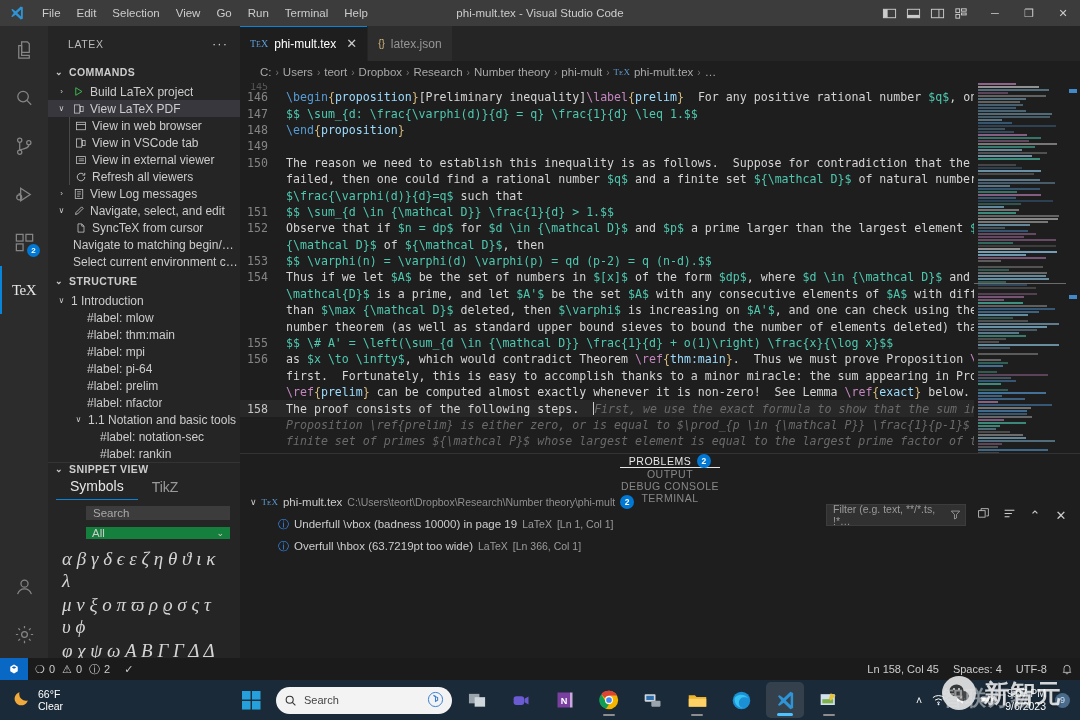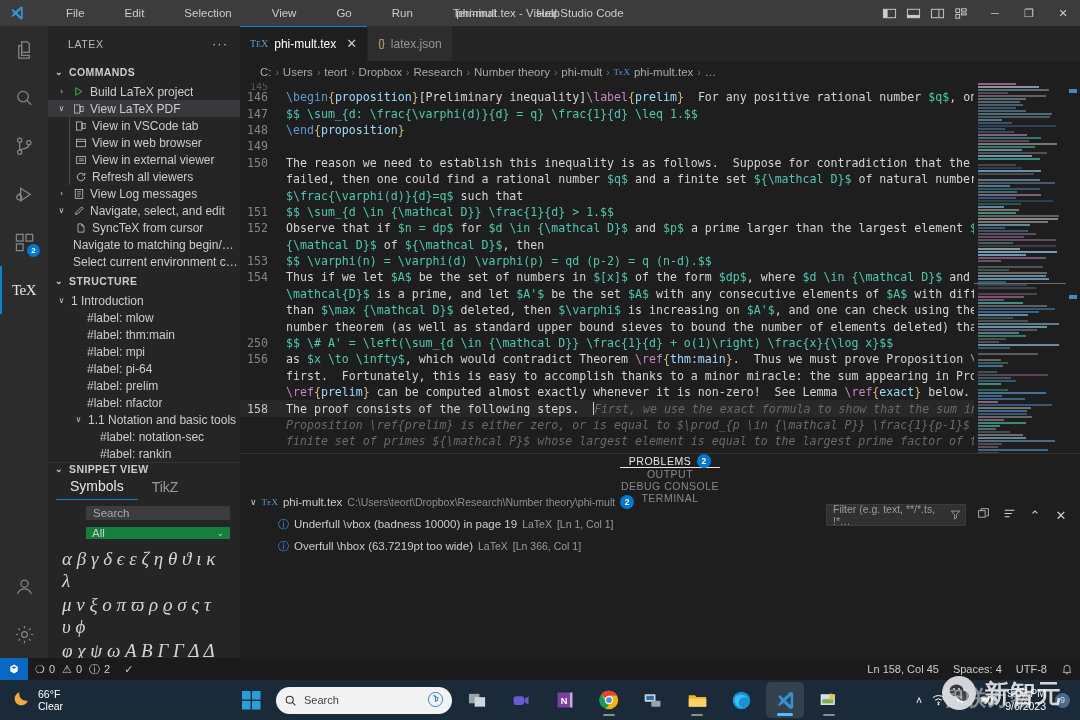--- a/index.html
+++ b/index.html
@@ -12,21 +12,21 @@
   .app { position: relative; width: 1080px; height: 720px; display: flex; flex-direction: column; }
 
   
   .titlebar {
     height: 26px; background: #3c3c3c; display: flex; align-items: center;
     flex: 0 0 26px; color: #cccccc; font-size: 11.5px; position: relative;
   }
   .vslogo { width: 34px; display:flex; align-items:center; justify-content:center; }
   .vslogo svg { width: 16px; height: 16px; }
   .menu { display: flex; align-items: center; gap: 0px; }
-  .menu-item { padding: 3px 8px; font-size: 11.5px; color: #cccccc; cursor: default; margin-left: 24px; }
+  .menu-item { padding: 3px 8px; font-size: 11.5px; color: #cccccc; cursor: default; }
   .title-center {
     position: absolute; left: 0; right: 0; text-align: center;
     font-size: 11.5px; color: #cccccc; pointer-events: none;
   }
   .win-right { margin-left: auto; display: flex; align-items: center; height: 26px; z-index:2;}
   .layout-icons { display:flex; gap:2px; padding-right: 6px;}
   .lay-btn { width: 22px; height: 22px; display:flex; align-items:center; justify-content:center;}
   .wbtn { width: 34px; height: 26px; display: flex; align-items: center; justify-content: center; color: #cccccc; font-size: 11px;}
 
   
@@ -326,34 +326,34 @@
                 <rect x="2" y="2.5" width="7" height="11"></rect>
                 <rect x="10" y="4.5" width="3.5" height="7"></rect>
               </svg>
           </span>
           <span class="lbl">View LaTeX PDF</span>
         </div>
         <div class="guide">
         <div class="trow ind2">
           <span class="ico">
             <svg width="12" height="12" viewBox="0 0 16 16" fill="none" stroke="#ccc" stroke-width="1">
+                  <rect x="2" y="3" width="12" height="10"></rect>
+                  <line x1="2" y1="6" x2="14" y2="6"></line>
+                </svg>
+          </span>
+          <span class="lbl">View in web browser</span>
+        </div>
+        <div class="trow ind2">
+          <span class="ico">
+            <svg width="12" height="12" viewBox="0 0 16 16" fill="none" stroke="#ccc" stroke-width="1">
                   <rect x="2" y="2.5" width="7" height="11"></rect>
                   <rect x="10" y="4.5" width="3.5" height="7"></rect>
                 </svg>
           </span>
           <span class="lbl">View in VSCode tab</span>
-        </div>
-        <div class="trow ind2">
-          <span class="ico">
-            <svg width="12" height="12" viewBox="0 0 16 16" fill="none" stroke="#ccc" stroke-width="1">
-                  <rect x="2" y="3" width="12" height="10"></rect>
-                  <line x1="2" y1="6" x2="14" y2="6"></line>
-                </svg>
-          </span>
-          <span class="lbl">View in web browser</span>
         </div>
         <div class="trow ind2">
           <span class="ico">
             <svg width="12" height="12" viewBox="0 0 16 16" fill="none" stroke="#ccc" stroke-width="1">
                   <rect x="2" y="3.5" width="12" height="9"></rect>
                   <line x1="5" y1="6.5" x2="12" y2="6.5"></line>
                   <line x1="5" y1="9" x2="12" y2="9"></line>
                 </svg>
           </span>
           <span class="lbl">View in external viewer</span>
@@ -517,21 +517,21 @@
             <div class="cline"><span class="gut"></span><span class="ctext"><span class="plain">failed, then one could find a rational number </span><span class="math">$q$</span><span class="plain"> and a finite set </span><span class="math">${\mathcal D}$</span><span class="plain"> of natural numbers </span></span></div>
             <div class="cline"><span class="gut"></span><span class="ctext"><span class="math">$\frac{\varphi(d)}{d}=q$</span><span class="plain"> such that</span></span></div>
             <div class="cline"><span class="gut">151</span><span class="ctext"><span class="math">$$ \sum_{d \in {\mathcal D}} \frac{1}{d} &gt; 1.$$</span></span></div>
             <div class="cline"><span class="gut">152</span><span class="ctext"><span class="plain">Observe that if </span><span class="math">$n = dp$</span><span class="plain"> for </span><span class="math">$d \in {\mathcal D}$</span><span class="plain"> and </span><span class="math">$p$</span><span class="plain"> a prime larger than the largest element </span><span class="math">$\max</span></span></div>
             <div class="cline"><span class="gut"></span><span class="ctext"><span class="math">{\mathcal D}$</span><span class="plain"> of </span><span class="math">${\mathcal D}$</span><span class="plain">, then</span></span></div>
             <div class="cline"><span class="gut">153</span><span class="ctext"><span class="math">$$ \varphi(n) = \varphi(d) \varphi(p) = qd (p-2) = q (n-d).$$</span></span></div>
             <div class="cline"><span class="gut">154</span><span class="ctext"><span class="plain">Thus if we let </span><span class="math">$A$</span><span class="plain"> be the set of numbers in </span><span class="math">$[x]$</span><span class="plain"> of the form </span><span class="math">$dp$</span><span class="plain">, where </span><span class="math">$d \in {\mathcal D}$</span><span class="plain"> and </span></span></div>
             <div class="cline"><span class="gut"></span><span class="ctext"><span class="math">\mathcal{D}$</span><span class="plain"> is a prime, and let </span><span class="math">$A'$</span><span class="plain"> be the set </span><span class="math">$A$</span><span class="plain"> with any consecutive elements of </span><span class="math">$A$</span><span class="plain"> with difference less</span></span></div>
             <div class="cline"><span class="gut"></span><span class="ctext"><span class="plain">than </span><span class="math">$\max {\mathcal D}$</span><span class="plain"> deleted, then </span><span class="math">$\varphi$</span><span class="plain"> is increasing on </span><span class="math">$A'$</span><span class="plain">, and one can check using the prime</span></span></div>
             <div class="cline"><span class="gut"></span><span class="ctext"><span class="plain">number theorem (as well as standard upper bound sieves to bound the number of elements deleted) that</span></span></div>
-            <div class="cline"><span class="gut">250</span><span class="ctext"><span class="math">$$ \# A' = \left(\sum_{d \in {\mathcal D}} \frac{1}{d} + o(1)\right) \frac{x}{\log x}$$</span></span></div>
+            <div class="cline"><span class="gut">155</span><span class="ctext"><span class="math">$$ \# A' = \left(\sum_{d \in {\mathcal D}} \frac{1}{d} + o(1)\right) \frac{x}{\log x}$$</span></span></div>
             <div class="cline"><span class="gut">156</span><span class="ctext"><span class="plain">as </span><span class="math">$x \to \infty$</span><span class="plain">, which would contradict Theorem </span><span class="lbl2">\ref</span><span class="br">{</span><span class="arg">thm:main</span><span class="br">}</span><span class="plain">.  Thus we must prove Proposition </span><span class="lbl2">\ref</span></span></div>
             <div class="cline"><span class="gut"></span><span class="ctext"><span class="plain">first.  Fortunately, this is easy to accomplish thanks to a minor miracle: the sum appearing in Proposition</span></span></div>
             <div class="cline"><span class="gut"></span><span class="ctext"><span class="lbl2">\ref</span><span class="br">{</span><span class="arg">prelim</span><span class="br">}</span><span class="plain"> can be computed almost exactly whenever it is non-zero!  See Lemma </span><span class="lbl2">\ref</span><span class="br">{</span><span class="arg">exact</span><span class="br">}</span><span class="plain"> below.</span></span></div>
             <div class="cline cur"><span class="gut cur">158</span><span class="ctext"><span class="plain">The proof consists of the following steps.  </span><span class="caret"></span><span class="ghost">First, we use the exact formula to show that the sum in</span></span></div>
             <div class="cline"><span class="gut"></span><span class="ctext"><span class="ghost">Proposition \ref{prelim} is either zero, or is equal to $\prod_{p \in {\mathcal P}} \frac{1}{p-1}$ for some</span></span></div>
             <div class="cline"><span class="gut"></span><span class="ctext"><span class="ghost">finite set of primes ${\mathcal P}$ whose largest element is equal to the largest prime factor of the</span></span></div>
           </div>
         <div class="minimap" id="minimap">
             <div class="mm-line" style="width: 37.5081px; background: rgb(197, 134, 192); opacity: 0.68;"></div>
             <div class="mm-line" style="width: 61.0799px; background: rgb(212, 212, 212); opacity: 0.63;"></div>

